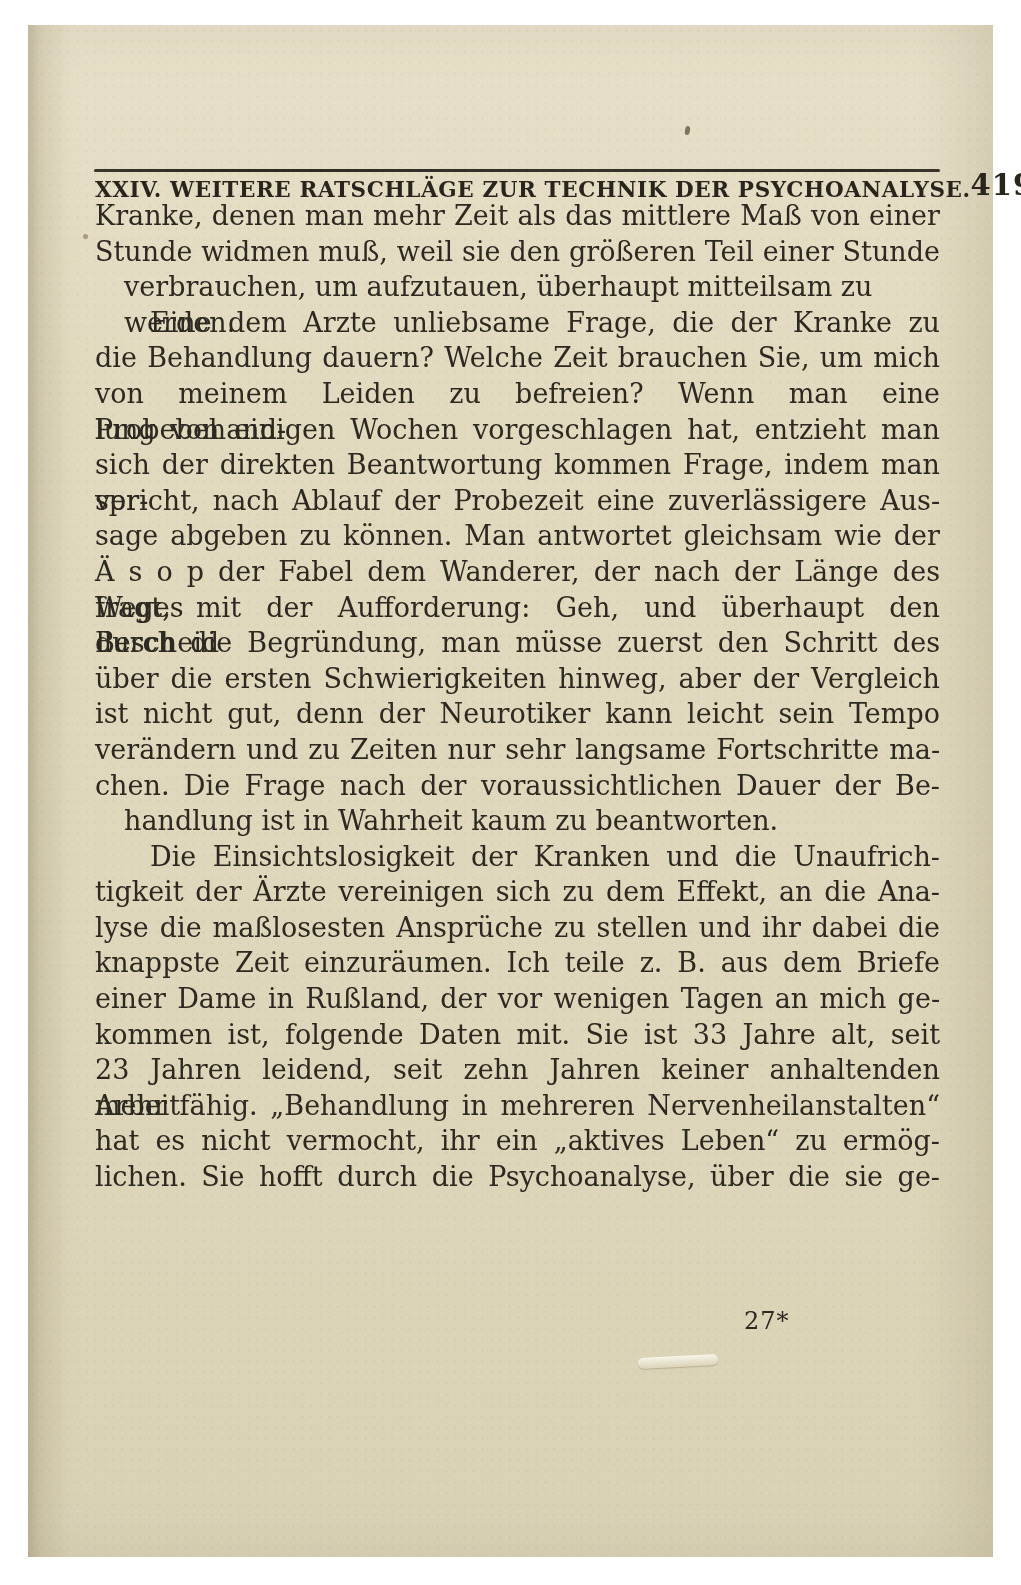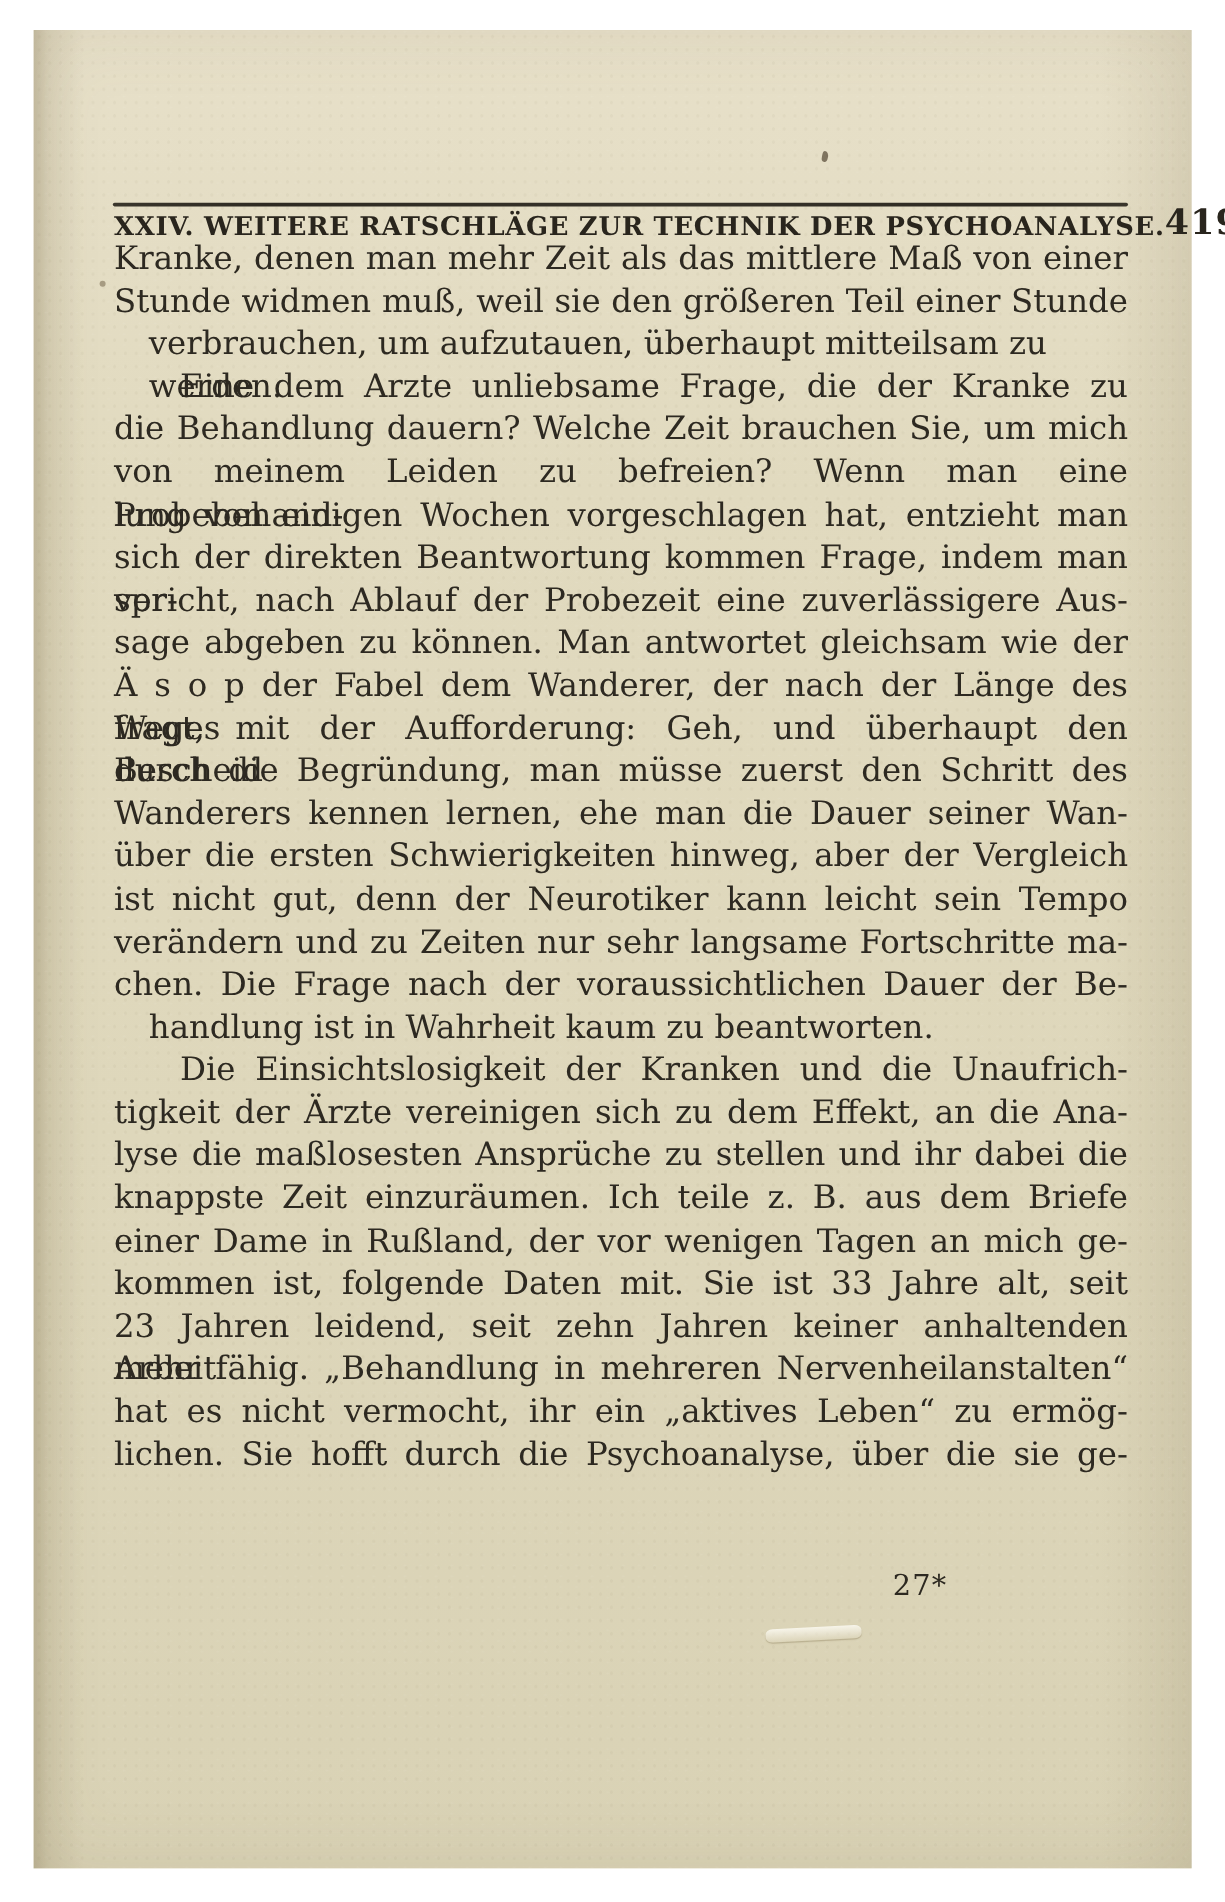--- a/index.html
+++ b/index.html
@@ -118,21 +118,20 @@
       <div class="line indent">Eine dem Arzte unliebsame Frage, die der Kranke zu</div>
       <div class="line">die Behandlung dauern? Welche Zeit brauchen Sie, um mich</div>
       <div class="line">von meinem Leiden zu befreien? Wenn man eine Probebehand-</div>
       <div class="line">lung von einigen Wochen vorgeschlagen hat, entzieht man</div>
       <div class="line">sich der direkten Beantwortung kommen Frage, indem man ver-</div>
       <div class="line">spricht, nach Ablauf der Probezeit eine zuverlässigere Aus-</div>
       <div class="line">sage abgeben zu können. Man antwortet gleichsam wie der</div>
       <div class="line">Ä s o p der Fabel dem Wanderer, der nach der Länge des Weges</div>
       <div class="line">fragt, mit der Aufforderung: Geh, und überhaupt den Bescheid</div>
       <div class="line">durch die Begründung, man müsse zuerst den Schritt des</div>
-      <div class="line">Wanderers kennen lernen, ehe man die Dauer seiner Wan-</div>
       <div class="line">über die ersten Schwierigkeiten hinweg, aber der Vergleich</div>
       <div class="line">ist nicht gut, denn der Neurotiker kann leicht sein Tempo</div>
       <div class="line">verändern und zu Zeiten nur sehr langsame Fortschritte ma-</div>
       <div class="line">chen. Die Frage nach der voraussichtlichen Dauer der Be-</div>
       <div class="line para-end">handlung ist in Wahrheit kaum zu beantworten.</div>
       <div class="line indent">Die Einsichtslosigkeit der Kranken und die Unaufrich-</div>
       <div class="line">tigkeit der Ärzte vereinigen sich zu dem Effekt, an die Ana-</div>
       <div class="line">lyse die maßlosesten Ansprüche zu stellen und ihr dabei die</div>
       <div class="line">knappste Zeit einzuräumen. Ich teile z. B. aus dem Briefe</div>
       <div class="line">einer Dame in Rußland, der vor wenigen Tagen an mich ge-</div>

